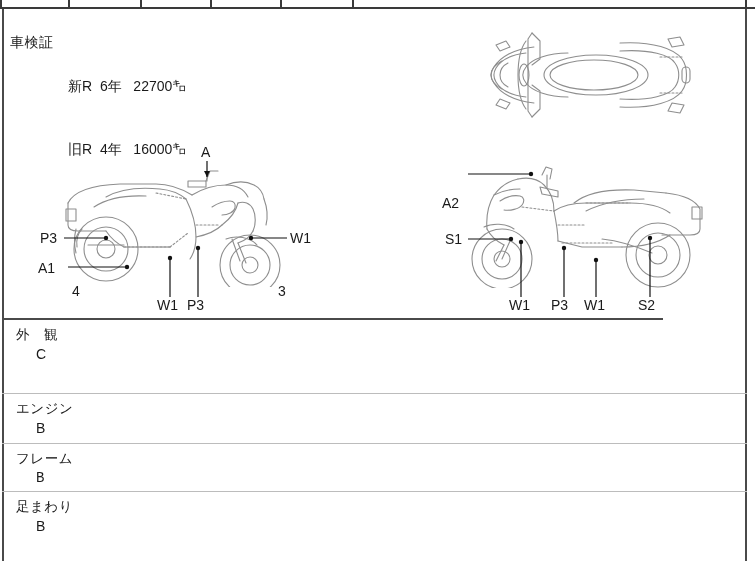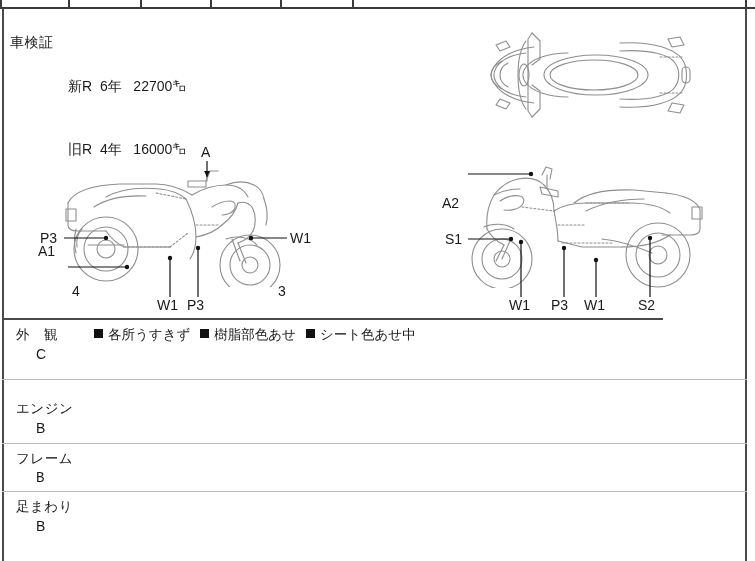--- a/index.html
+++ b/index.html
@@ -322,41 +322,38 @@
 
       <path d="M594 286 L594 250"></path>
       <circle cx="594" cy="249" r="2.2" fill="#111" stroke="none"></circle>
 
       <path d="M648 286 L648 228"></path>
       <circle cx="648" cy="227" r="2.2" fill="#111" stroke="none"></circle>
     </svg>
 
     <div class="lbl" style="left:199px; top:133px;">A</div>
     <div class="lbl" style="left:38px;  top:219px;">P3</div>
-    <div class="lbl" style="left:36px;  top:232px;">A1</div>
+    <div class="lbl" style="left:36px;  top:249px;">A1</div>
     <div class="lbl" style="left:288px; top:219px;">W1</div>
     <div class="lbl" style="left:70px;  top:272px;">4</div>
     <div class="lbl" style="left:276px; top:272px;">3</div>
     <div class="lbl" style="left:155px; top:286px;">W1</div>
     <div class="lbl" style="left:185px; top:286px;">P3</div>
 
     <div class="lbl" style="left:440px; top:168px;margin-top:16px;">A2</div>
     <div class="lbl" style="left:443px; top:220px;">S1</div>
     <div class="lbl" style="left:507px; top:286px;">W1</div>
     <div class="lbl" style="left:549px; top:286px;">P3</div>
     <div class="lbl" style="left:582px; top:286px;">W1</div>
     <div class="lbl" style="left:636px; top:286px;">S2</div>
   </div>
 
-  <div class="grade-row" style="top:320px; height:60px;">
+  <div class="grade-row" style="top:320px; height:74px;">
     <div class="grade-name">外　観</div>
     <div class="grade-value">C</div>
-    <div class="grade-notes">
-      <span class="note"><span class="bullet"></span><span>各所うすきず</span></span><span class="note"><span class="bullet"></span><span>樹脂部色あせ</span></span><span class="note"><span class="bullet"></span><span>シート色あせ中</span></span>
-    </div>
   </div>
 
   <div class="grade-row" style="top:394px; height:50px;">
     <div class="grade-name">エンジン</div>
     <div class="grade-value">B</div>
   </div>
 
   <div class="grade-row" style="top:444px; height:48px;font-family:Liberation Mono, monospace;">
     <div class="grade-name">フレーム</div>
     <div class="grade-value">B</div>

